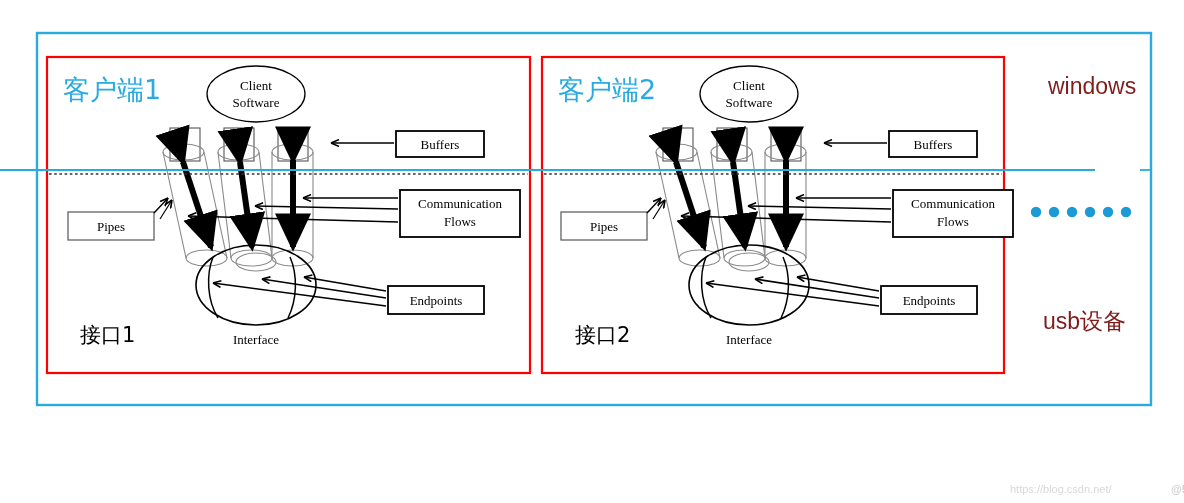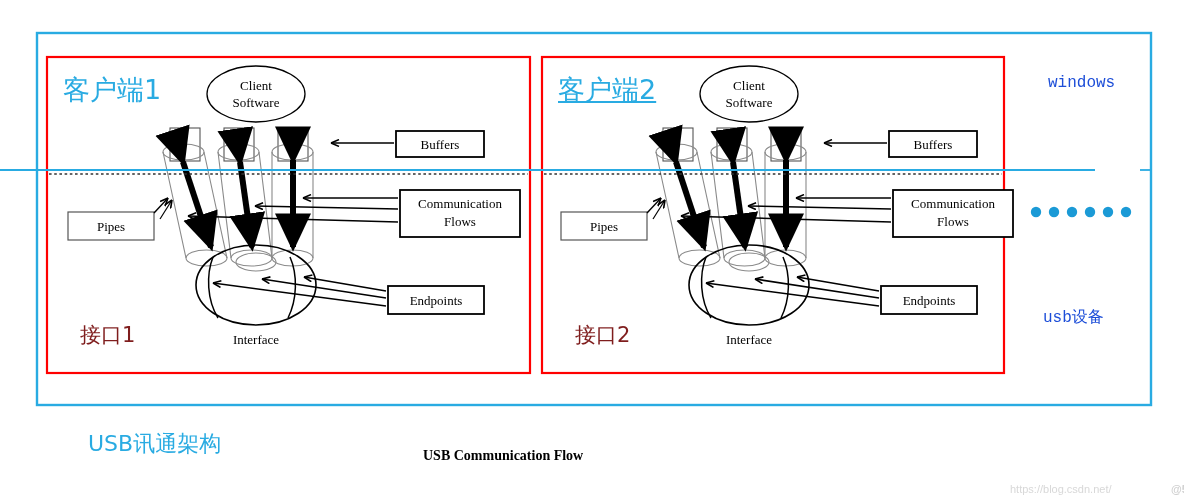--- a/index.html
+++ b/index.html
@@ -8,26 +8,26 @@
     font-family:"Liberation Sans","DejaVu Sans",sans-serif;
   }
   #stage{position:absolute;left:0;top:0;width:1184px;height:503px;}
   svg#scene{position:absolute;left:0;top:0;width:1184px;height:503px;}
 
   .cn-blue{
     position:absolute;color:#29abe2;font-size:27px;line-height:1;
     font-family:"DejaVu Sans","Liberation Sans",sans-serif;white-space:nowrap;
   }
   .cn-red{
-    position:absolute;color:#7f1d1d;font-size:21px;line-height:1;
+    position:absolute;color:#000000;font-size:21px;line-height:1;
     font-family:"DejaVu Sans","Liberation Sans",sans-serif;white-space:nowrap;
   }
   .cn-green{
-    position:absolute;color:#1d4ed8;font-size:16px;line-height:1;
-    font-family:Liberation Mono, monospace;white-space:nowrap;
+    position:absolute;color:#7f1d1d;font-size:23px;line-height:1;
+    font-family:Liberation Sans, sans-serif;white-space:nowrap;
   }
   .title-blue{
     position:absolute;color:#29abe2;font-size:22px;line-height:1;
     font-family:"DejaVu Sans","Liberation Sans",sans-serif;white-space:nowrap;
   }
   .caption-bold{
     position:absolute;color:#000000;font-size:14px;font-weight:bold;
     font-family:"Liberation Serif","DejaVu Serif",serif;white-space:nowrap;
   }
   .watermark{
@@ -226,25 +226,23 @@
       <circle cx="1072" cy="212" r="5.2"></circle>
       <circle cx="1090" cy="212" r="5.2"></circle>
       <circle cx="1108" cy="212" r="5.2"></circle>
       <circle cx="1126" cy="212" r="5.2"></circle>
     </g>
   </svg>
 
   <div class="cn-blue" style="left:63px;top:76px;">客户端1</div>
   <div class="cn-red" style="left:80px;top:325px;">接口1</div>
 
-  <div class="cn-blue" style="left:558px;top:76px;text-decoration:underline;">客户端2</div>
+  <div class="cn-blue" style="left:558px;top:76px;">客户端2</div>
   <div class="cn-red" style="left:575px;top:325px;text-align:center;">接口2</div>
 
   <div class="cn-green" style="left:1048px;top:75px;">windows</div>
   <div class="cn-green" style="left:1043px;top:310px;">usb设备</div>
 
-  <div class="title-blue" style="left:88px;top:433px;">USB讯通架构</div>
-  <div class="caption-bold" style="left:423px;top:448px;">USB Communication Flow</div>
 
   <div class="watermark" style="left:983px;top:483px;">https://blog.csdn.net/</div>
   <div class="watermark wm2" style="left:1144px;top:482px;">@51CTO博客</div>
 
 </div>
 
 </body></html>

